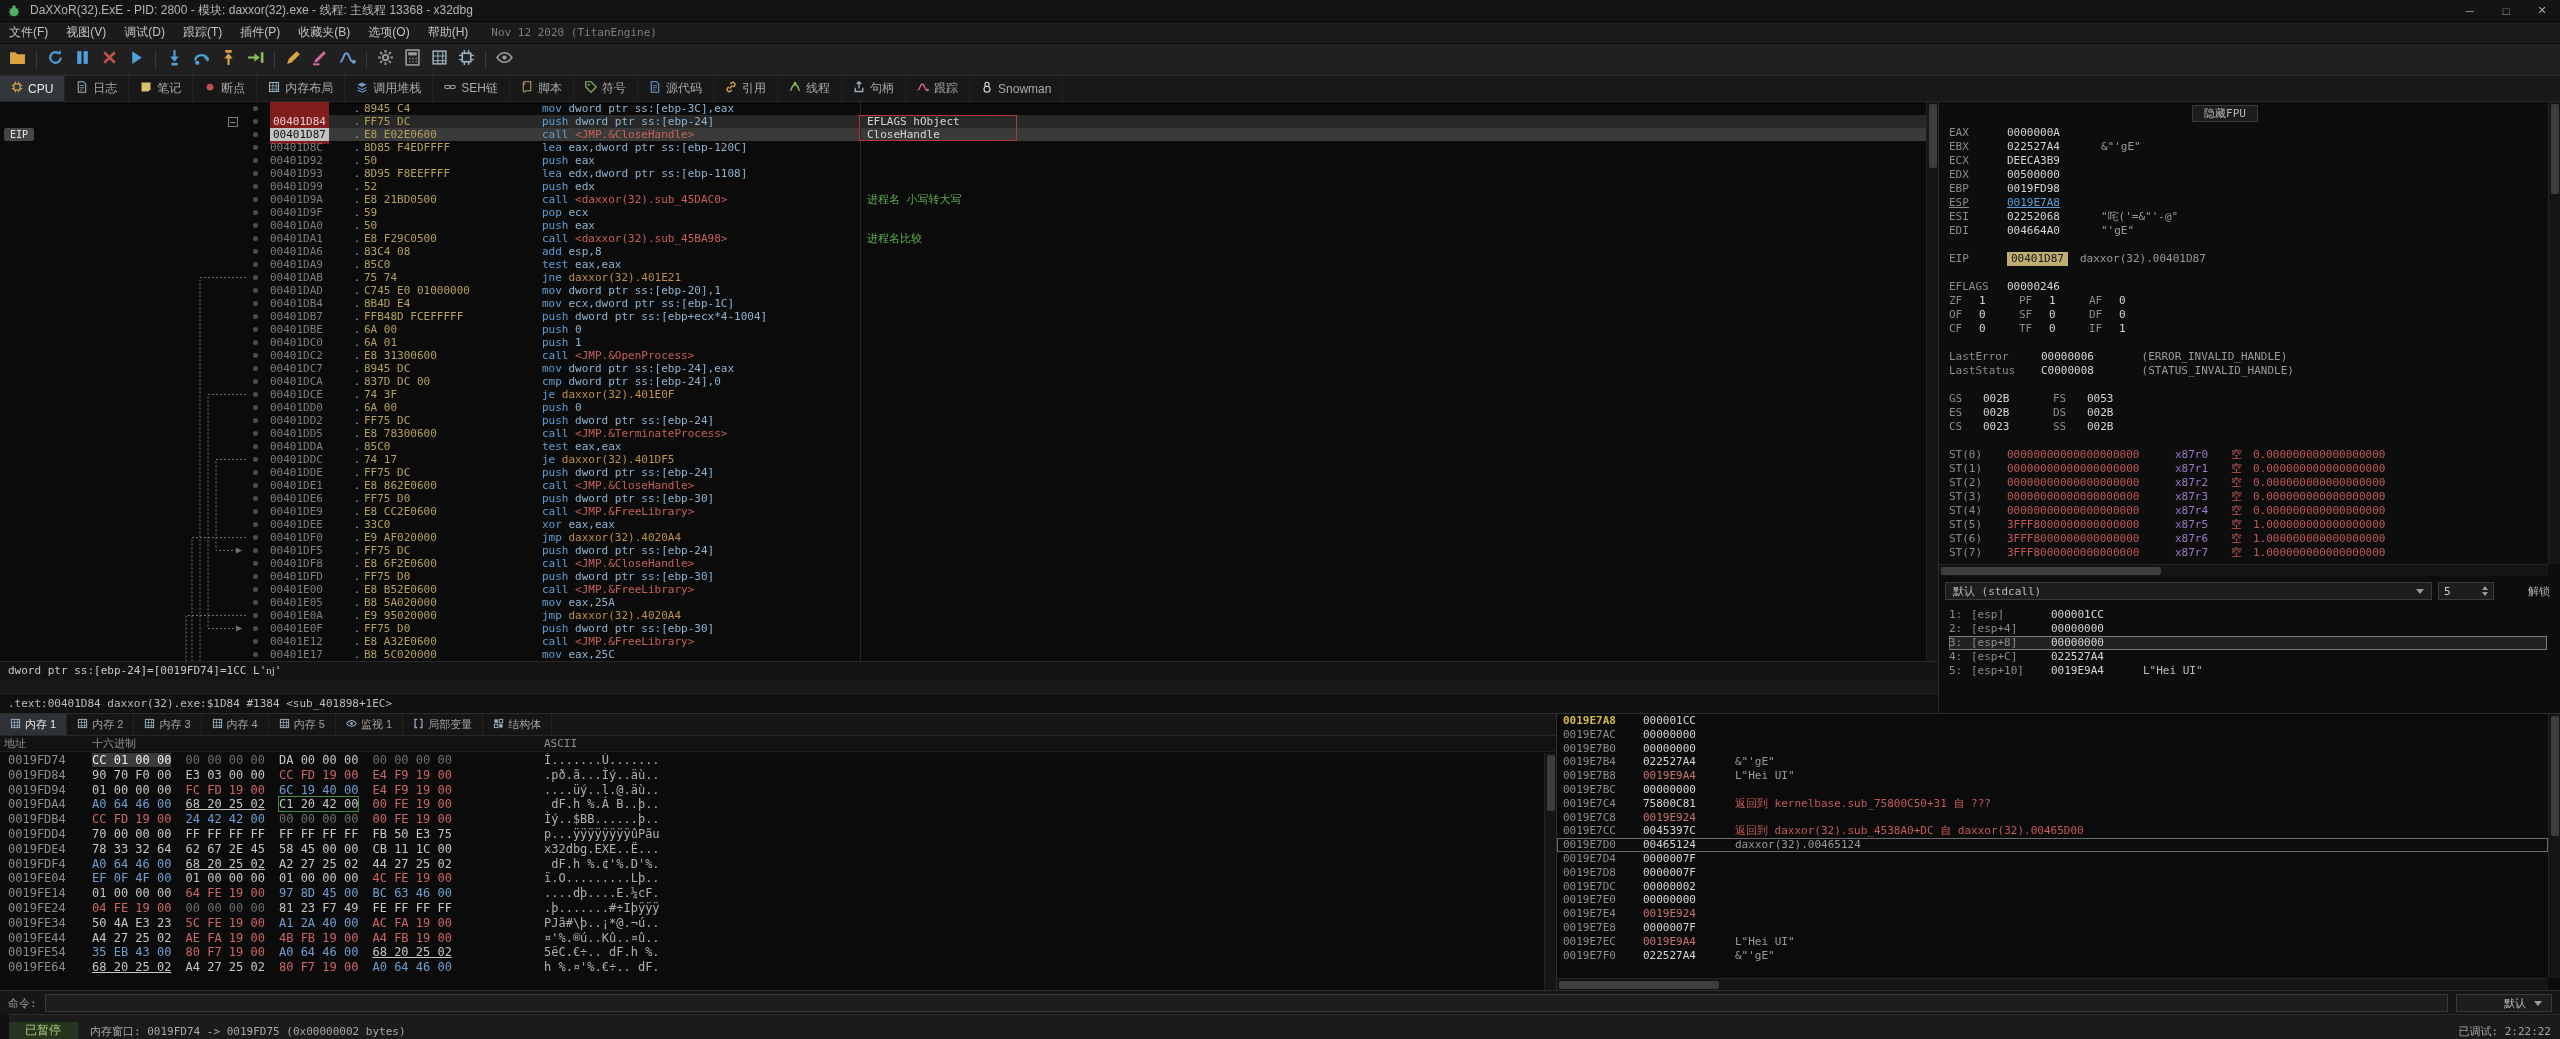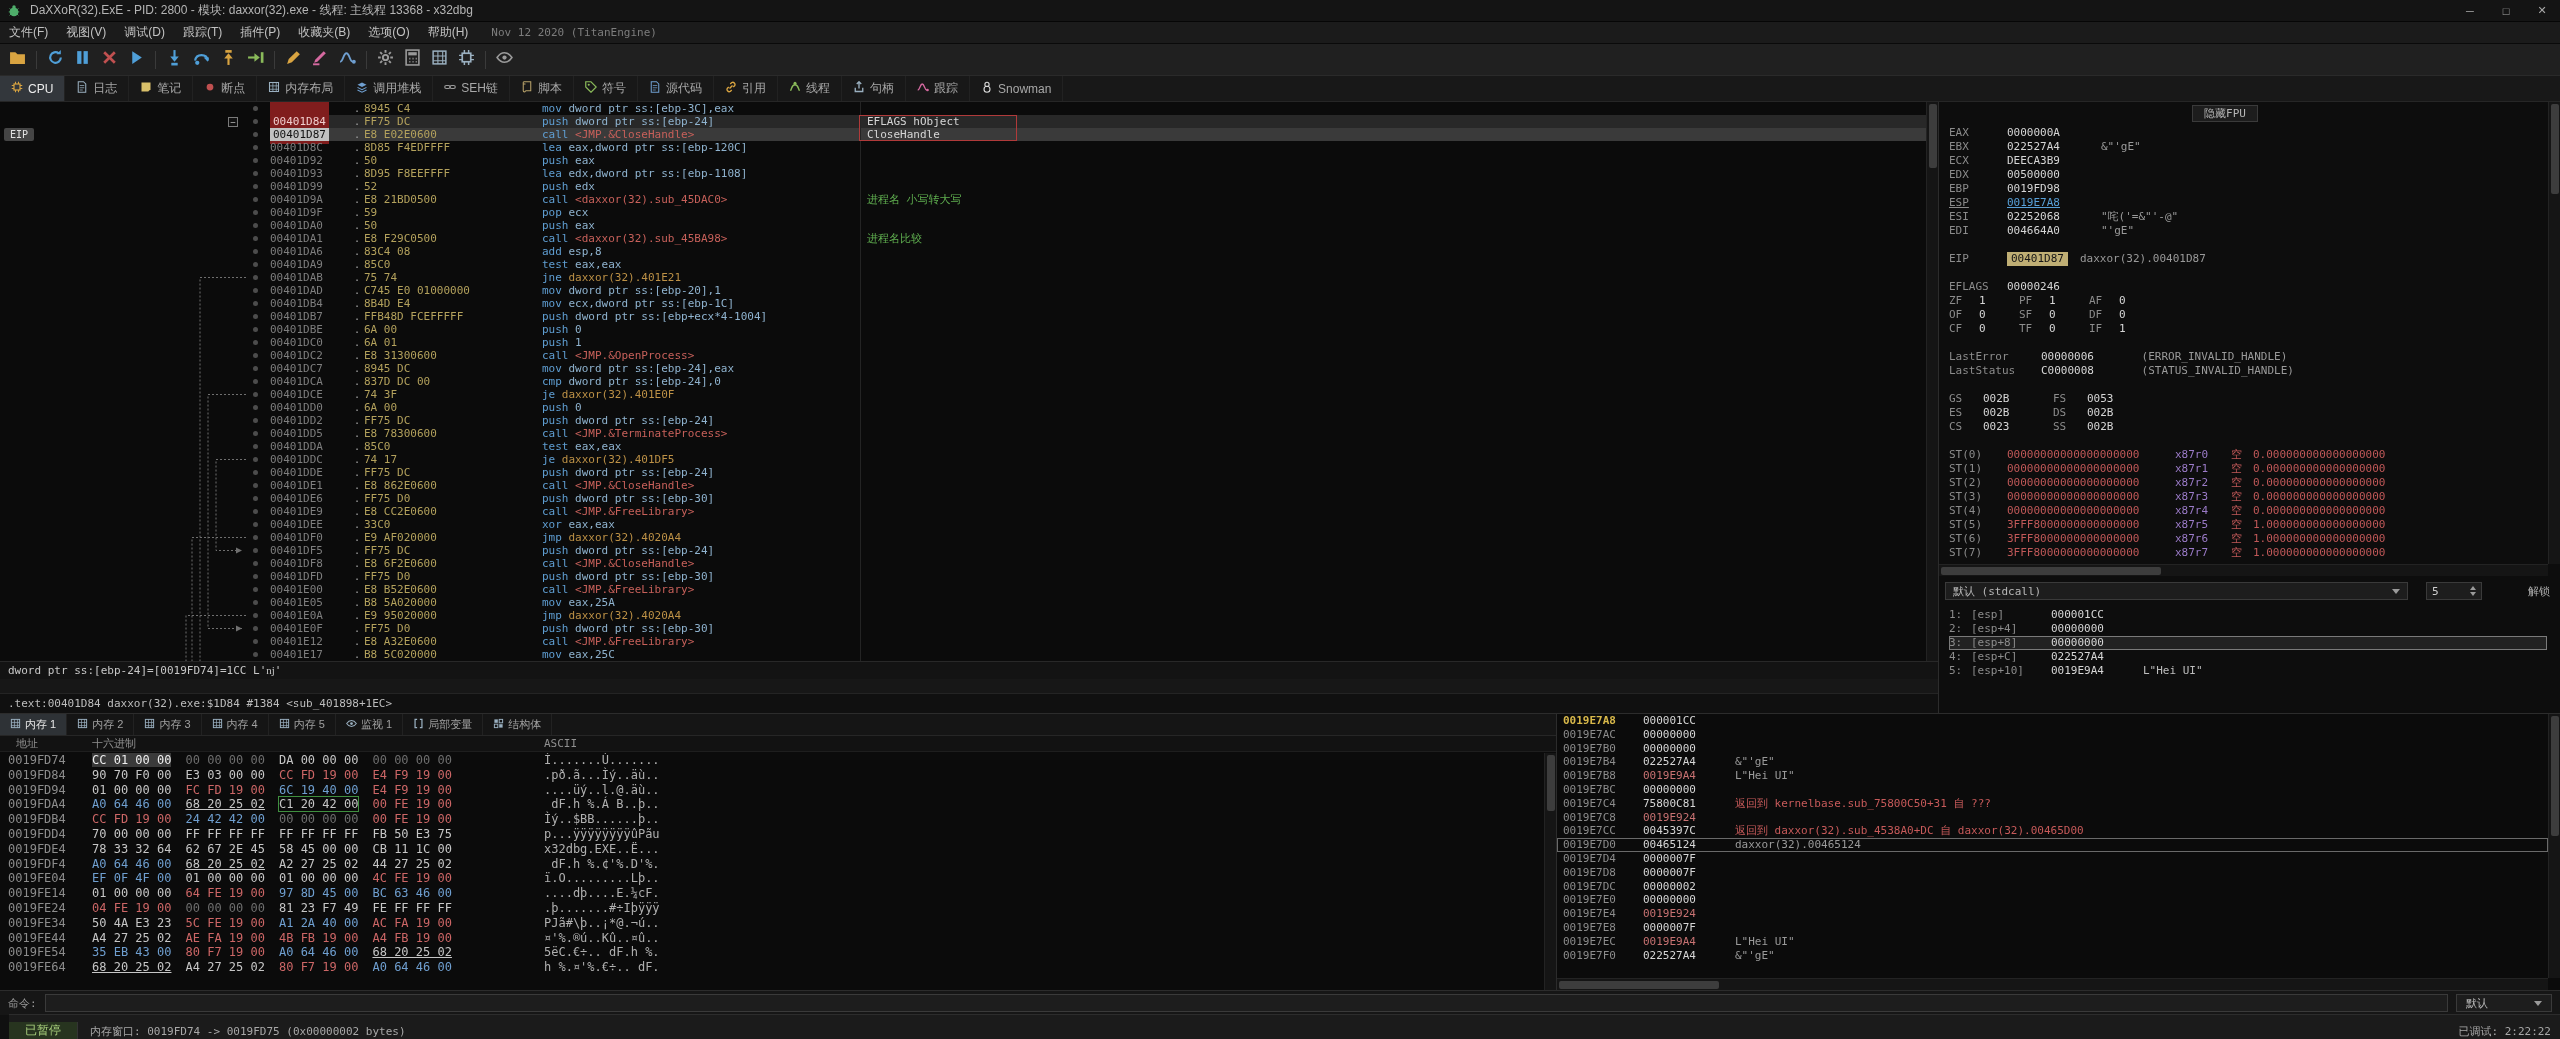--- a/index.html
+++ b/index.html
@@ -68,21 +68,21 @@
   .rv.eipchip{background:#bfae74;color:#141414;width:auto;padding:0 4px;margin-right:12px}
   .rx{flex:1;color:#9a9a9a}
   .fn{width:30px;flex:none;color:#8c8c8c}
   .fv{width:40px;flex:none;color:#d6d6d6}
   .fn2{width:34px;flex:none;color:#8c8c8c}
   .fv2{width:70px;flex:none;color:#d6d6d6}
   .stv{width:168px;flex:none;color:#c05858}
   .x87{width:56px;flex:none;color:#9b7bc8}
   .sttag{width:22px;flex:none;color:#c05858}
   .stf{flex:1;color:#c05858}
-  .convbar{position:absolute;left:6px;top:478px;right:6px;height:22px;display:flex;align-items:center;gap:18px}
+  .convbar{position:absolute;left:6px;top:478px;right:6px;height:22px;display:flex;align-items:center;gap:6px}
   .combo{flex:1;height:18px;border:1px solid #3a3a3a;background:#1d1d1d;color:#b8b8b8;font-size:11px;display:flex;align-items:center;justify-content:space-between;padding:0 7px}
   .caret{width:0;height:0;border-left:4px solid transparent;border-right:4px solid transparent;border-top:5px solid #9a9a9a;display:inline-block}
   .spin{width:56px;height:18px;border:1px solid #3a3a3a;background:#1d1d1d;color:#d0d0d0;font-size:11px;display:flex;align-items:center;justify-content:space-between;padding:0 5px}
   .spinarrows{display:flex;flex-direction:column;gap:2px}
   .spinarrows i{width:0;height:0;border-left:3px solid transparent;border-right:3px solid transparent;display:block}
   .spinarrows .up{border-bottom:4px solid #9a9a9a}
   .spinarrows .dn{border-top:4px solid #9a9a9a}
   .unlock{width:54px;color:#b0b0b0;font-size:11px;text-align:right;padding-right:4px}
   .args{position:absolute;left:10px;top:506px;width:598px}
   .arow{height:14px;line-height:14px;font-size:11px;display:flex;white-space:pre}
@@ -91,21 +91,21 @@
   .ae{width:80px;flex:none;color:#8c8c8c}
   .av{width:92px;flex:none;color:#d6d6d6}
   .ax{flex:1;color:#bdbdbd}
 
   
   #dump{position:absolute;left:0;top:713px;width:1556px;height:277px;background:#0b0b0b;border-top:1px solid #2c2c2c;overflow:hidden}
   .dtabs{height:22px;display:flex;align-items:stretch;background:#151515;border-bottom:1px solid #262626}
   .dtab{display:flex;align-items:center;gap:4px;padding:0 10px;font:11px "Liberation Sans",sans-serif;color:#a0a0a0;border-right:1px solid #222}
   .dtab.active{background:#2e3236;color:#e8e8e8}
   .dhead{height:16px;display:flex;align-items:center;color:#909090;font-size:11px;background:#121212;border-bottom:1px solid #1e1e1e}
-  .h-a{width:92px;padding-left:16px}
+  .h-a{width:92px;padding-left:4px}
   .h-h{width:452px}
   .h-s{flex:1}
   .drows{position:absolute;left:0;top:39px;right:12px;bottom:0;overflow:hidden}
   .dmr{height:14.8px;line-height:14.8px;font-size:12px;display:flex;white-space:pre}
   .da{width:92px;flex:none;color:#8c8c8c;padding-left:8px}
   .dh{width:452px;flex:none}
   .hg{color:#c6c6c6;margin-right:14px}
   .hg.d{color:#6e6e6e}
   .hg.r{color:#cc6666}
   .hg.b{color:#6f9fd0}
@@ -136,21 +136,21 @@
   .sb-regs-v{right:0;top:0;height:462px}
   .sb-regs-h{left:0;right:12px;top:462px}
   .sb-dump{right:0;top:39px;bottom:0}
   .sb-stack-v{right:0;top:0;height:264px}
   .sb-stack-h{left:0;right:12px;top:264px;height:13px}
 
   
   #cmdbar{position:absolute;left:0;top:990px;width:2560px;height:24px;background:#161616;border-top:1px solid #2c2c2c;display:flex;align-items:center;gap:8px;padding:12px 8px}
   .cmdlabel{color:#9a9a9a;font-size:11px}
   .cmdinput{flex:1;height:18px;background:#1d1d1d;border:1px solid #3a3a3a;color:#d0d0d0;font:11px "DejaVu Sans Mono",monospace;padding:0 6px;outline:none}
-  .cmddefault{display:flex;align-items:center;gap:8px;border:1px solid #3a3a3a;background:#1d1d1d;height:18px;padding:0 9px;color:#b8b8b8;font-size:11px;min-width:96px;justify-content:space-between}
+  .cmddefault{display:flex;align-items:center;gap:8px;border:1px solid #3a3a3a;background:#1d1d1d;height:18px;padding:0 9px;color:#b8b8b8;font-size:11px;min-width:96px;justify-content:flex-end}
   #statusbar{position:absolute;left:9px;top:1014px;width:2560px;height:25px;background:#1b1b1b;border-top:1px solid #2c2c2c;display:flex;align-items:flex-end}
   .state{background:#27341f;color:#a8cf7c;padding:0 16px;display:flex;align-items:center;border-right:1px solid #333;font-size:12px}
   .msg{margin-left:12px;color:#a8a8a8;font-size:11px;display:flex;align-items:center}
   .elapsed{margin-left:auto;margin-right:18px;color:#a8a8a8;font-size:11px;display:flex;align-items:center}
 </style>
 </head>
 <body>
 
 <div id="app">
 

